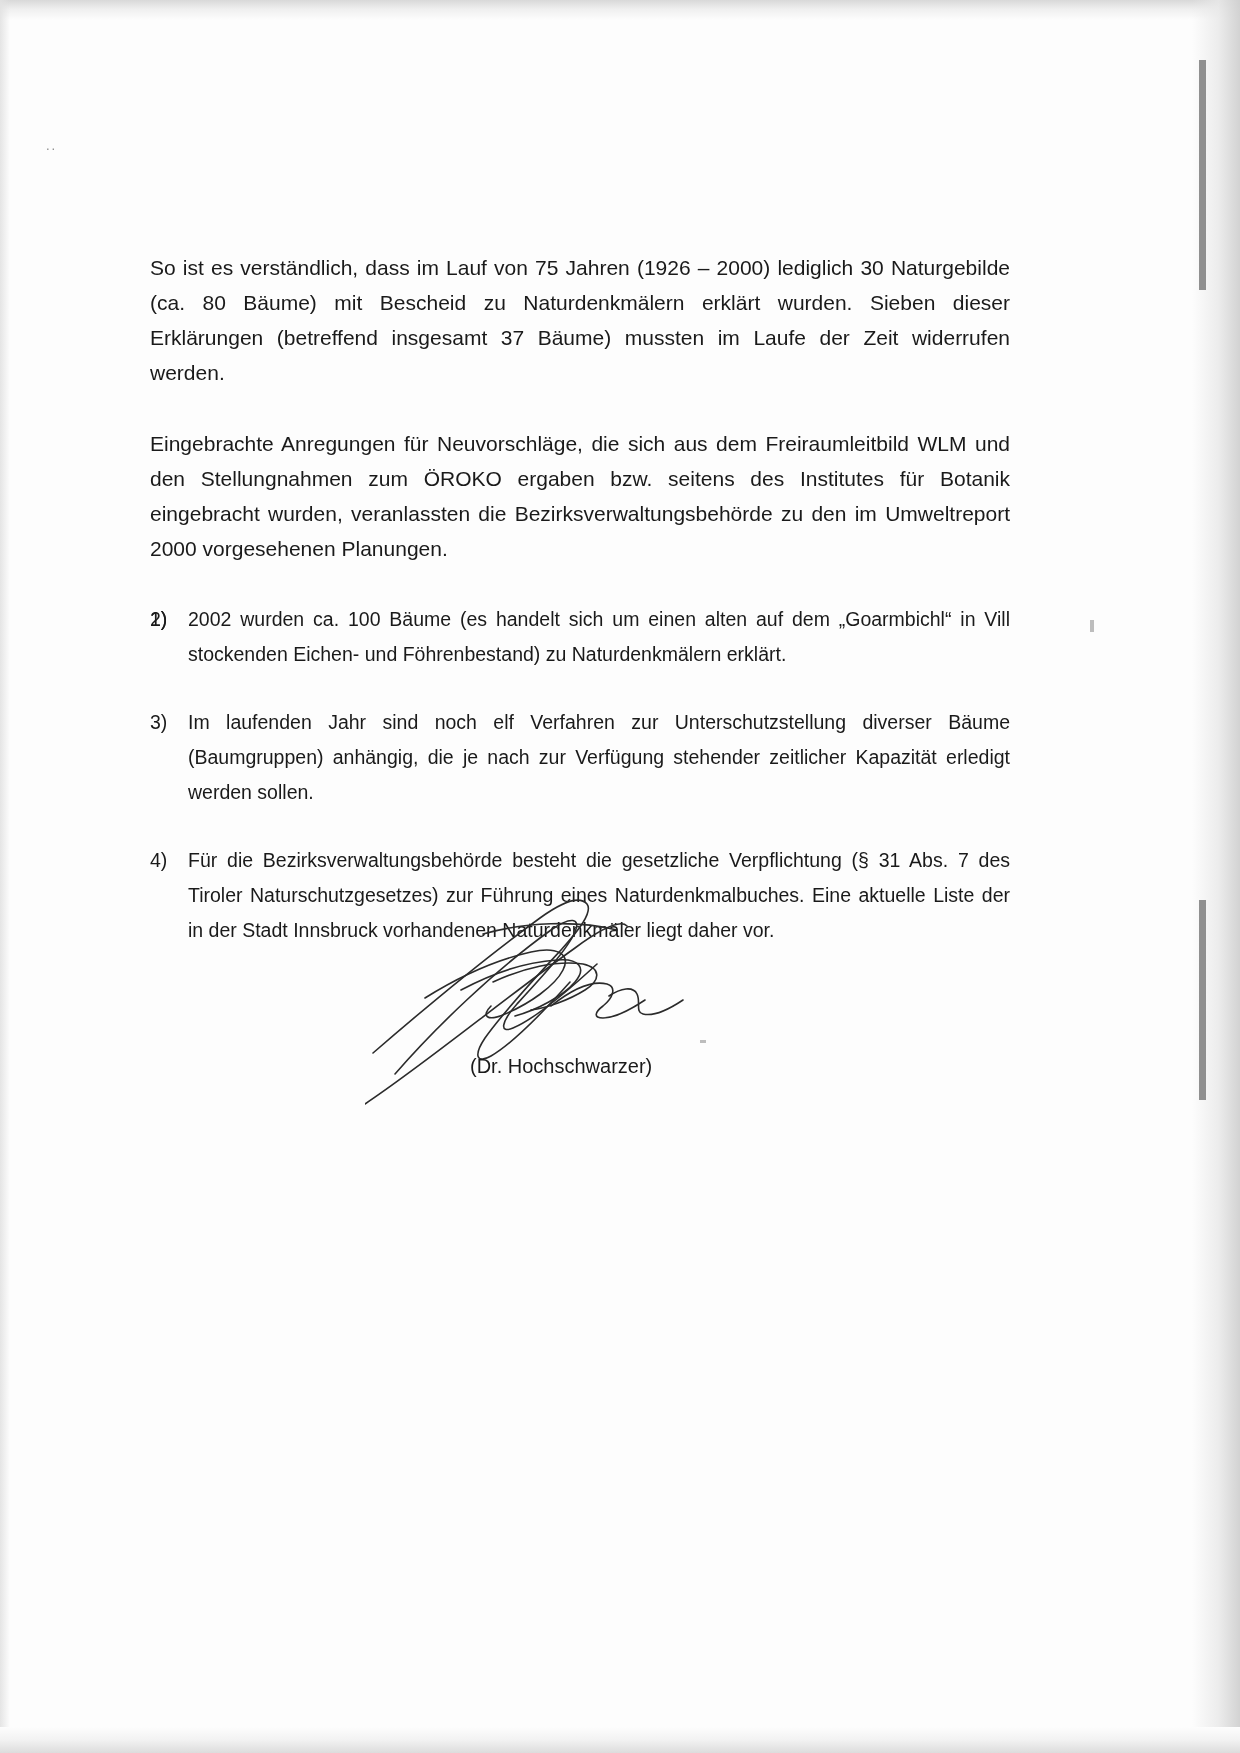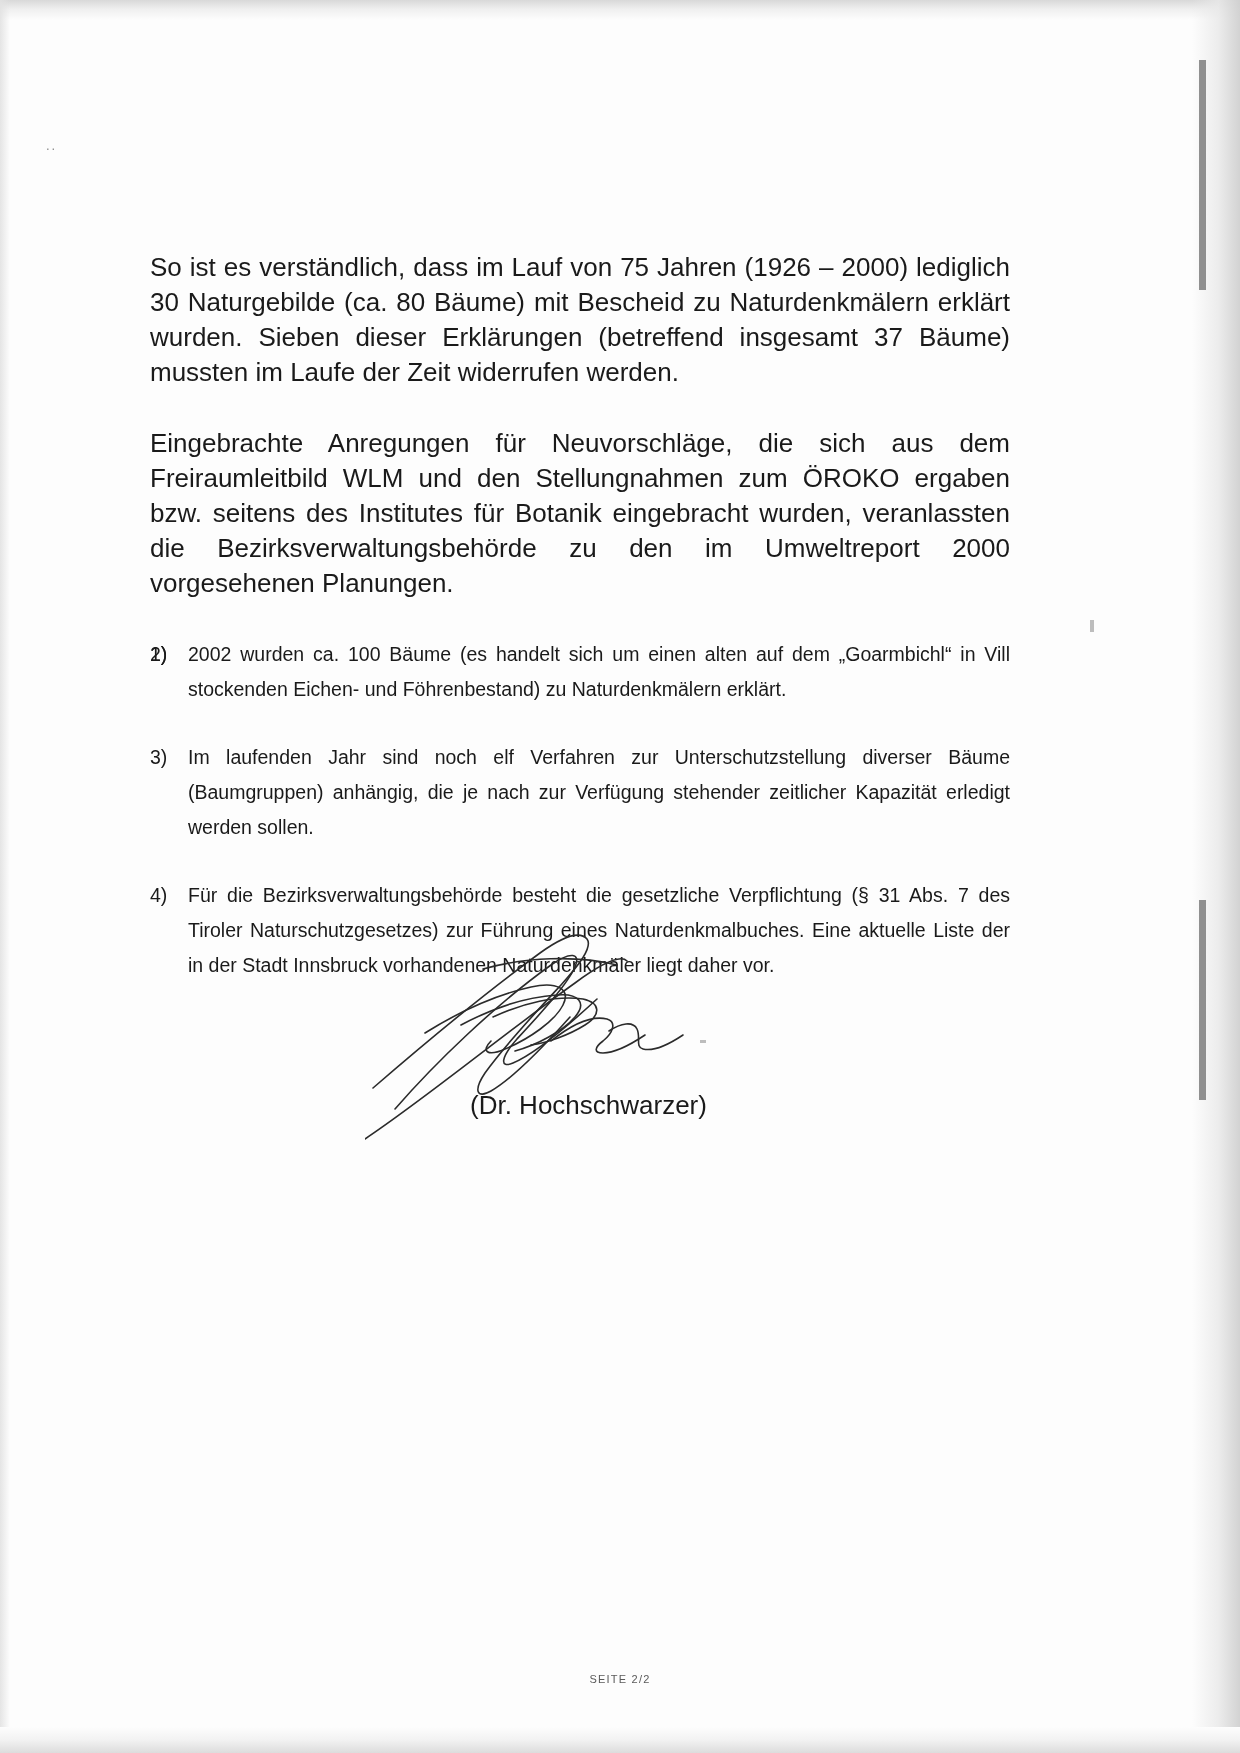--- a/index.html
+++ b/index.html
@@ -62,21 +62,21 @@
 
   .content {
     position: absolute;
     left: 150px;
     top: 250px;
     width: 860px;
   }
 
   p.para {
     margin: 0 0 36px 0;
-    font-size: 26px;
+    font-size: 21px;
     line-height: 35px;
     text-align: justify;
     color: #1a1a1a;
   }
   p.para.first {
     text-align: justify;
   }
   p.para.simple {
     text-align: left;
   }
@@ -104,21 +104,21 @@
 
   .sig-block {
     position: relative;
     height: 150px;
     margin-top: -8px;
   }
   .sig-name {
     position: absolute;
     left: 320px;
     top: 82px;
-    font-size: 26px;
+    font-size: 20px;
     color: #1a1a1a;
   }
   .signature {
     position: absolute;
     left: 215px;
     top: -95px;
     width: 360px;
     height: 230px;
     pointer-events: none;
   }
@@ -195,14 +195,13 @@
           <path d="M244 118 C 256 110, 268 108, 272 116 C 276 124, 270 134, 278 136 C 290 139, 306 130, 318 122"></path>
           <path d="M0 226 C 60 186, 140 120, 210 70 C 240 48, 256 42, 262 48"></path>
           <path d="M118 56 C 160 44, 212 42, 252 52"></path>
         </g>
       </svg>
       <div class="sig-name">(Dr. Hochschwarzer)</div>
     </div>
 
   </div>
 
-  <div class="footer">SEITE 2/2</div>
 </div>
 
 </body></html>

